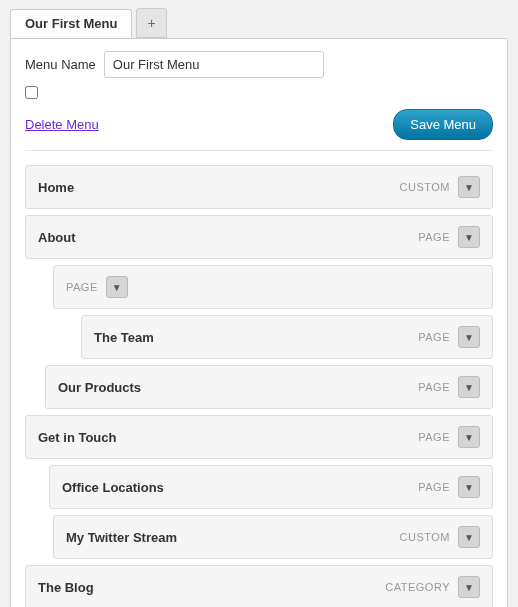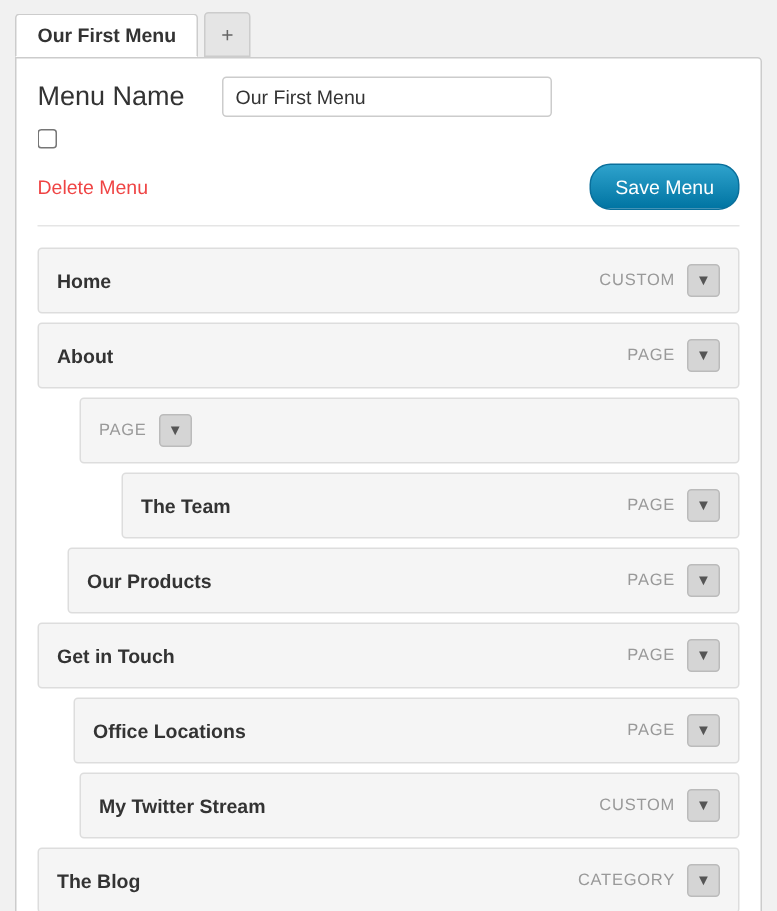--- a/index.html
+++ b/index.html
@@ -59,23 +59,23 @@
       padding: 12px 14px 14px 14px;
     }
 
     .menu-name-row {
       display: flex;
       align-items: center;
       margin-bottom: 8px;
     }
 
     .menu-name-label {
-      font-size: 18px;
+      font-size: 13px;
       color: #333;
-      margin-right: 25px;
+      margin-right: 8px;
       white-space: nowrap;
     }
 
     .menu-name-input {
       border: 1px solid #ccc;
       border-radius: 3px;
       padding: 5px 8px;
       font-size: 13px;
       color: #333;
       width: 220px;
@@ -97,21 +97,22 @@
     .actions-row {
       display: flex;
       justify-content: space-between;
       align-items: center;
       margin-bottom: 14px;
       padding-bottom: 10px;
       border-bottom: 1px solid #e5e5e5;
     }
 
     .delete-link {
-      color: #ef4444;
+      color: #6d28d9;
+      text-decoration: underline;
       font-size: 13px;
       cursor: pointer;
       background: none;
       border: none;
     }
 
     .save-btn {
       background: linear-gradient(to bottom, #2ea2cc, #0074a2);
       color: #fff;
       border: 1px solid #0a6f9b;

